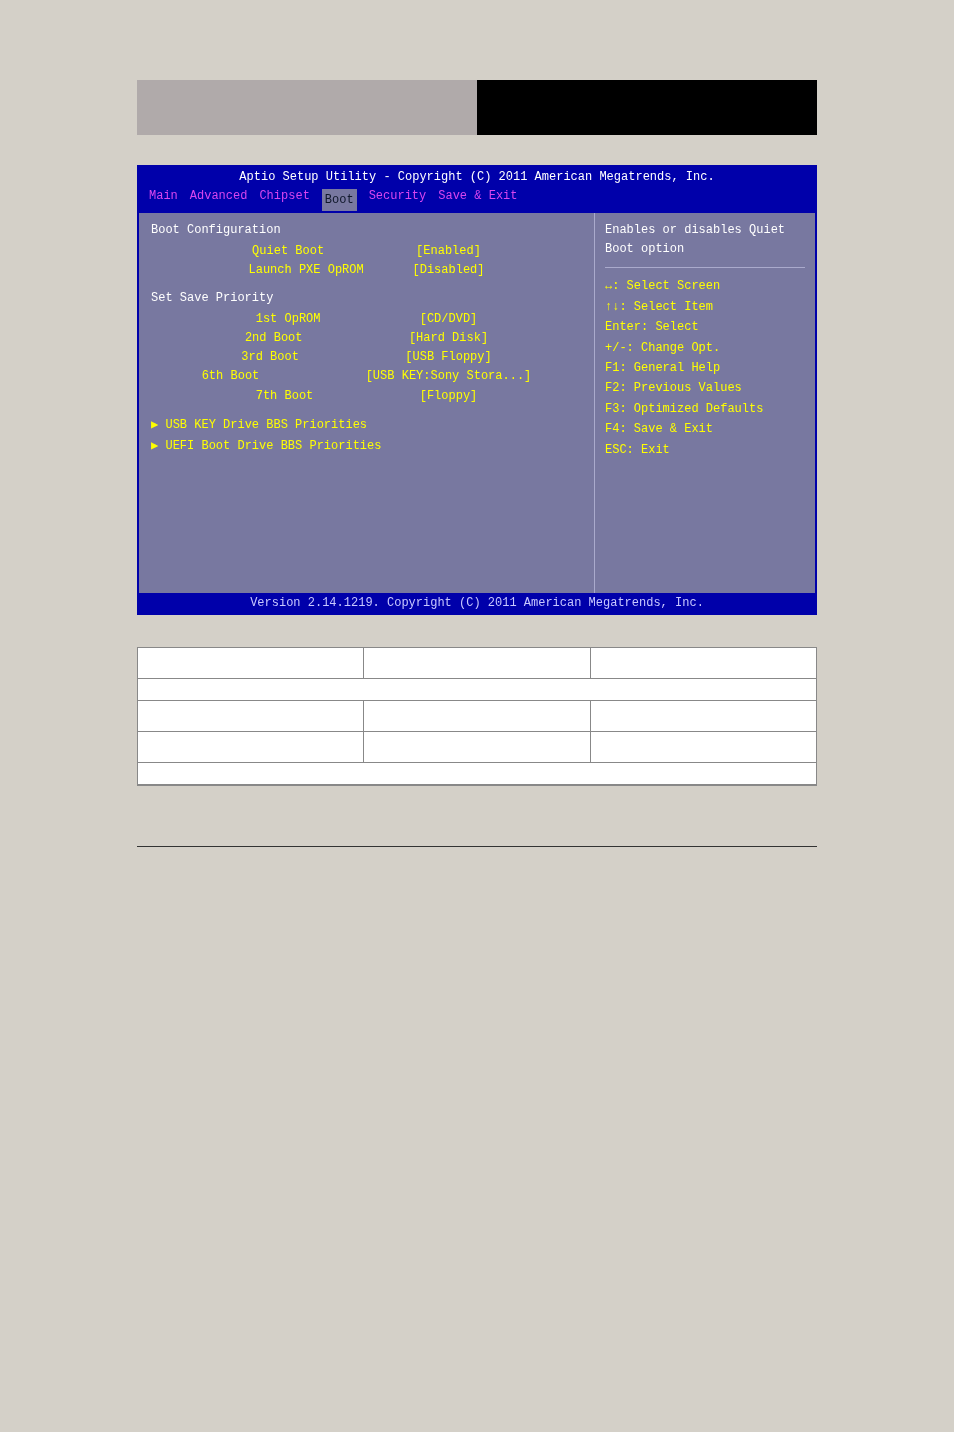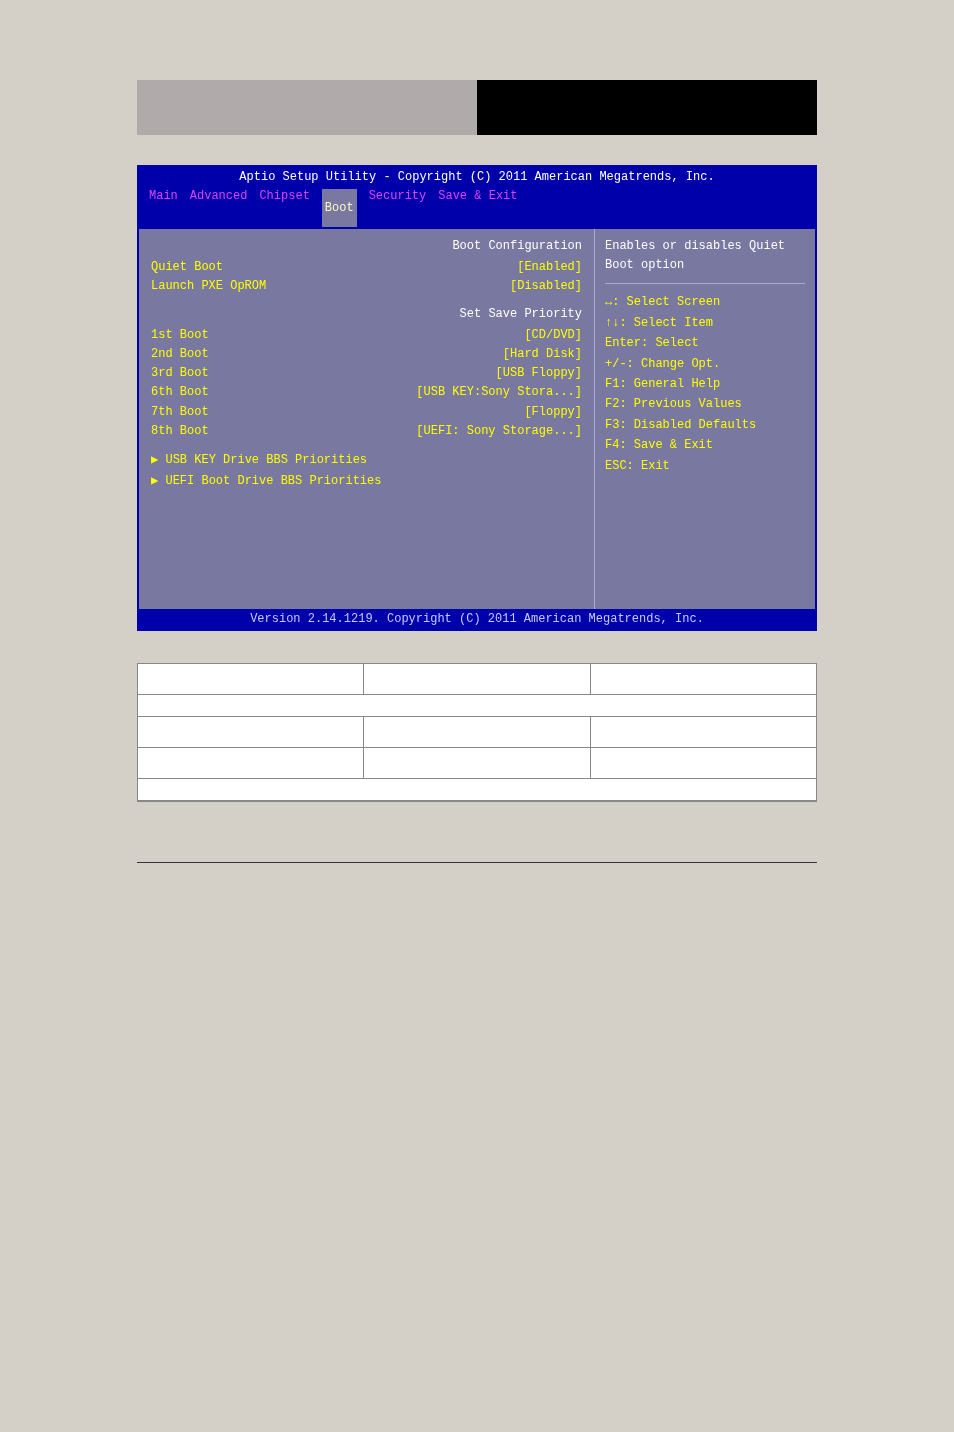--- a/index.html
+++ b/index.html
@@ -63,47 +63,46 @@
       padding: 2px 10px;
       font-size: 12px;
       display: flex;
       gap: 12px;
     }
     .bios-menu-item {
       color: #d946ef;
     }
     .bios-menu-item.active {
       background: #7878a0;
-      color: #fef9c3;
-      padding: 12px 3px;
+      color: #0f172a;
+      padding: 4px 3px;
     }
 
     
     .bios-main {
       display: flex;
       min-height: 380px;
     }
 
     
     .bios-left {
       flex: 1;
       padding: 8px 12px;
       border-right: 1px solid #aaaacc;
       color: #ffff00;
       font-size: 12px;
       line-height: 1.6;
     }
     .bios-left .section-header {
       color: #ffffff;
       margin-bottom: 2px;
-      text-align: right;
     }
     .bios-left .item-row {
       display: flex;
-      justify-content: space-between;
+      justify-content: center;
       margin-bottom: 0px;
       gap: 44px;
     }
     .bios-left .item-label {
       color: #ffff00;
       min-width: 120px;
     }
     .bios-left .item-value {
       color: #ffff00;
     }
@@ -224,59 +223,55 @@
           <span class="item-label">Quiet Boot</span>
           <span class="item-value">[Enabled]</span>
         </div>
         <div class="item-row">
           <span class="item-label">Launch PXE OpROM</span>
           <span class="item-value">[Disabled]</span>
         </div>
         <div class="spacer"></div>
         <div class="section-header">Set Save Priority</div>
         <div class="item-row">
-          <span class="item-label">1st Boot</span>
+          <span class="item-label">1st OpROM</span>
           <span class="item-value">[CD/DVD]</span>
         </div>
         <div class="item-row">
           <span class="item-label">2nd Boot</span>
           <span class="item-value">[Hard Disk]</span>
         </div>
         <div class="item-row">
           <span class="item-label">3rd Boot</span>
           <span class="item-value">[USB Floppy]</span>
         </div>
         <div class="item-row">
           <span class="item-label">6th Boot</span>
           <span class="item-value">[USB KEY:Sony Stora...]</span>
         </div>
         <div class="item-row">
           <span class="item-label">7th Boot</span>
           <span class="item-value">[Floppy]</span>
-        </div>
-        <div class="item-row">
-          <span class="item-label">8th Boot</span>
-          <span class="item-value">[UEFI: Sony Storage...]</span>
         </div>
         <div class="spacer"></div>
         <div class="submenu-item">USB KEY Drive BBS Priorities</div>
         <div class="submenu-item">UEFI Boot Drive BBS Priorities</div>
       </div>
 
       <div class="bios-right">
         <div class="help-text">Enables or disables Quiet Boot option</div>
         <div class="divider"></div>
         <div class="key-help">
           <div>↔: Select Screen</div>
           <div>↑↓: Select Item</div>
           <div>Enter: Select</div>
           <div>+/-: Change Opt.</div>
           <div>F1: General Help</div>
           <div>F2: Previous Values</div>
-          <div>F3: Disabled Defaults</div>
+          <div>F3: Optimized Defaults</div>
           <div>F4: Save &amp; Exit</div>
           <div>ESC: Exit</div>
         </div>
       </div>
 
     </div>
 
     <div class="bios-bottom-bar">
       <span>Version 2.14.1219. Copyright (C) 2011 American Megatrends, Inc.</span>
     </div>

